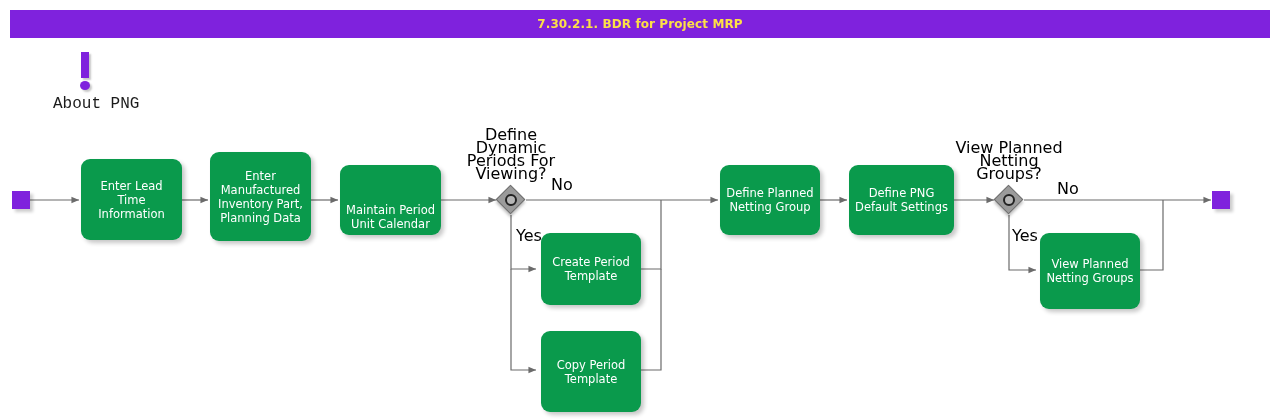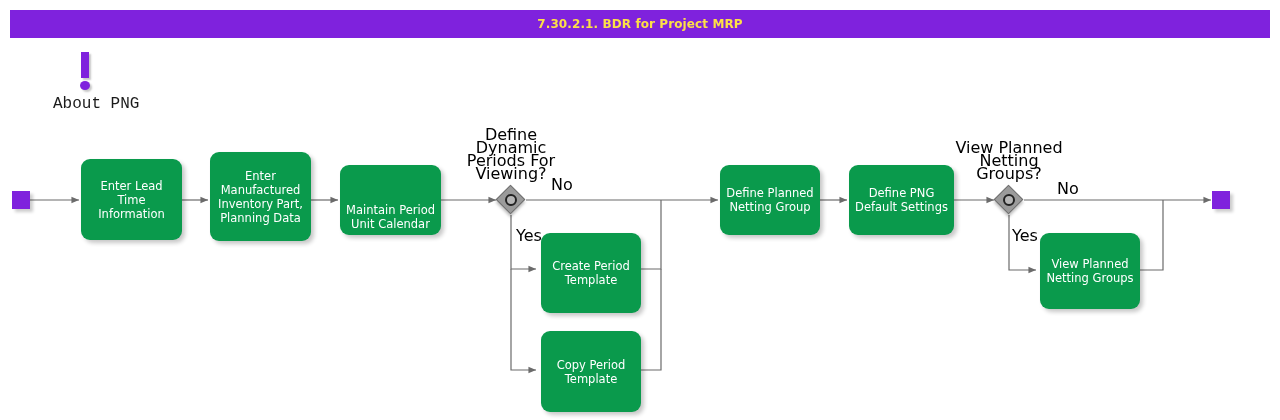--- a/index.html
+++ b/index.html
@@ -235,21 +235,21 @@
 Manufactured
 Inventory Part,
 Planning Data</span>
   </div>
 
   <div class="task" style="left:340px; top:165px; width:101px; height:70px;align-items:flex-end;">
     <span class="task-label">Maintain Period
 Unit Calendar</span>
   </div>
 
-  <div class="task" style="left:541px; top:233px; width:100px; height:80px;">
+  <div class="task" style="left:541px; top:233px; width:100px; height:72px;">
     <span class="task-label">Create Period
 Template</span>
   </div>
 
   <div class="task" style="left:541px; top:331px; width:100px; height:81px;">
     <span class="task-label">Copy Period
 Template</span>
   </div>
 
   <div class="task" style="left:720px; top:165px; width:100px; height:70px;">

